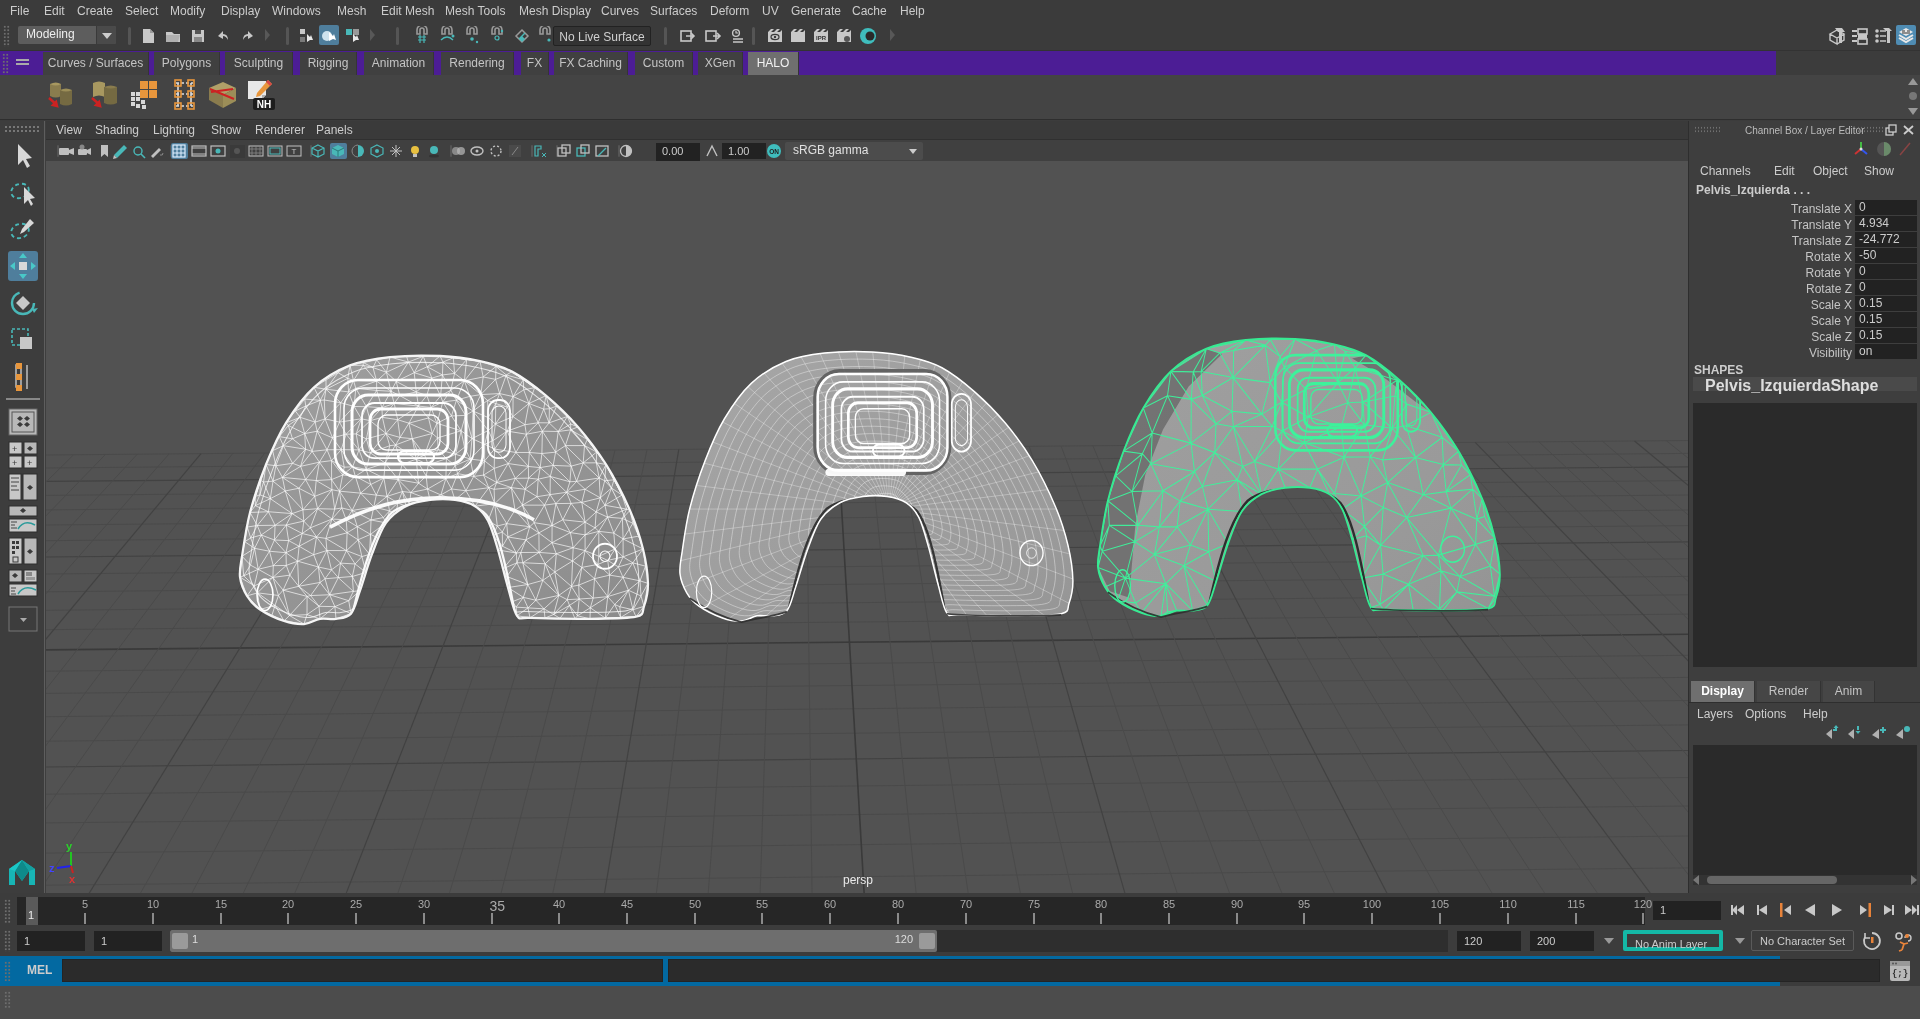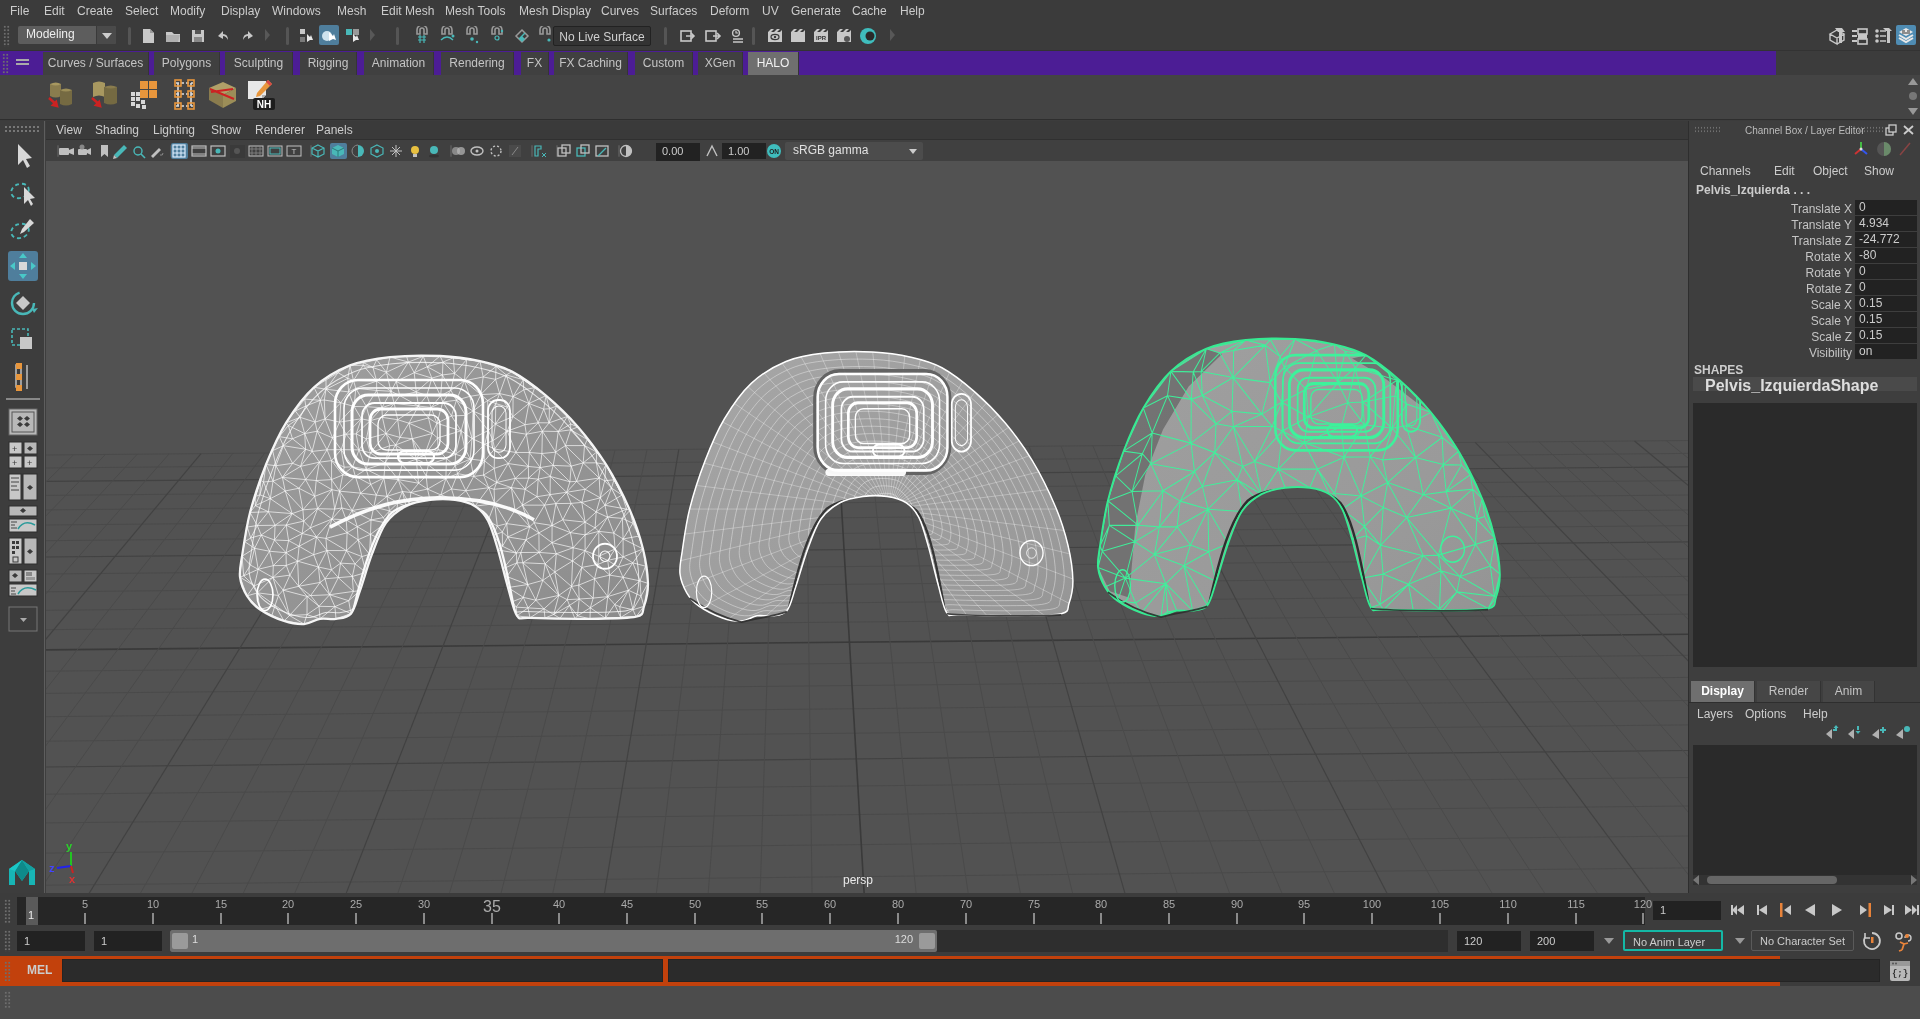--- a/index.html
+++ b/index.html
@@ -15,21 +15,21 @@
 .vparea{position:absolute;left:44px;top:121px;width:1644px;height:772px;background:#3e3e3e;border-left:1px solid #5e5e5e}
 .vpmenus{position:absolute;left:1px;top:0;width:1642px;height:19px;background:#3a3a3a;border-bottom:1px solid #303030}
 .vpmenus span{font-size:12px;color:#cccccc}
 .vpicons{position:absolute;left:1px;top:19px;width:1642px;height:21px;background:#404040}
 .vp3d{position:absolute;left:1px;top:40px;width:1642px;height:732px;background:#525252}
 .rpanel{position:absolute;left:1688px;top:121px;width:232px;height:772px;background:#3e3e3e;border-left:1px solid #2e2e2e}
 .dtab{position:absolute;top:0;height:21px;background:#464646;color:#c4c4c4;font-size:12px;text-align:center;line-height:21px;border-right:1px solid #333}
 .dtab.active{background:#6f6f6f;color:#fff;font-weight:bold}
 .timeline{position:absolute;left:0;top:896px;width:1920px;height:30px;background:#3c3c3c}
 .rangerow{position:absolute;left:0;top:926px;width:1920px;height:30px;background:#3c3c3c}
-.melrow{position:absolute;left:0;top:956px;width:1780px;height:30px;background:#c2410c}
+.melrow{position:absolute;left:0;top:956px;width:1780px;height:30px;background:#0369a1}
 .helprow{position:absolute;left:0;top:986px;width:1920px;height:33px;background:#4c4c4c}
 </style></head><body>
 <div class="menubar">
 <span style="left:10px">File</span>
 <span style="left:44px">Edit</span>
 <span style="left:77px">Create</span>
 <span style="left:125px">Select</span>
 <span style="left:170px">Modify</span>
 <span style="left:221px">Display</span>
 <span style="left:272px">Windows</span>
@@ -754,21 +754,21 @@
 <div style="position:absolute;left:124px;top:43px;font-size:12px;color:#ccc">Object</div>
 <div style="position:absolute;left:175px;top:43px;font-size:12px;color:#ccc">Show</div>
 <div style="position:absolute;left:7px;top:62px;font-size:12px;font-weight:bold;color:#ccc">Pelvis_Izquierda . . .</div>
 <div style="position:absolute;right:68px;top:81px;font-size:12px;color:#c4c4c4">Translate X</div>
 <div style="position:absolute;left:166px;top:79px;width:62px;height:15px;background:#222;color:#ccc;font-size:12px;padding-left:4px;line-height:15px">0</div>
 <div style="position:absolute;right:68px;top:97px;font-size:12px;color:#c4c4c4">Translate Y</div>
 <div style="position:absolute;left:166px;top:95px;width:62px;height:15px;background:#222;color:#ccc;font-size:12px;padding-left:4px;line-height:15px">4.934</div>
 <div style="position:absolute;right:68px;top:113px;font-size:12px;color:#c4c4c4">Translate Z</div>
 <div style="position:absolute;left:166px;top:111px;width:62px;height:15px;background:#222;color:#ccc;font-size:12px;padding-left:4px;line-height:15px">-24.772</div>
 <div style="position:absolute;right:68px;top:129px;font-size:12px;color:#c4c4c4">Rotate X</div>
-<div style="position:absolute;left:166px;top:127px;width:62px;height:15px;background:#222;color:#ccc;font-size:12px;padding-left:4px;line-height:15px">-80</div>
+<div style="position:absolute;left:166px;top:127px;width:62px;height:15px;background:#222;color:#ccc;font-size:12px;padding-left:4px;line-height:15px">-50</div>
 <div style="position:absolute;right:68px;top:145px;font-size:12px;color:#c4c4c4">Rotate Y</div>
 <div style="position:absolute;left:166px;top:143px;width:62px;height:15px;background:#222;color:#ccc;font-size:12px;padding-left:4px;line-height:15px">0</div>
 <div style="position:absolute;right:68px;top:161px;font-size:12px;color:#c4c4c4">Rotate Z</div>
 <div style="position:absolute;left:166px;top:159px;width:62px;height:15px;background:#222;color:#ccc;font-size:12px;padding-left:4px;line-height:15px">0</div>
 <div style="position:absolute;right:68px;top:177px;font-size:12px;color:#c4c4c4">Scale X</div>
 <div style="position:absolute;left:166px;top:175px;width:62px;height:15px;background:#222;color:#ccc;font-size:12px;padding-left:4px;line-height:15px">0.15</div>
 <div style="position:absolute;right:68px;top:193px;font-size:12px;color:#c4c4c4">Scale Y</div>
 <div style="position:absolute;left:166px;top:191px;width:62px;height:15px;background:#222;color:#ccc;font-size:12px;padding-left:4px;line-height:15px">0.15</div>
 <div style="position:absolute;right:68px;top:209px;font-size:12px;color:#c4c4c4">Scale Z</div>
 <div style="position:absolute;left:166px;top:207px;width:62px;height:15px;background:#222;color:#ccc;font-size:12px;padding-left:4px;line-height:15px">0.15</div>
@@ -821,21 +821,21 @@
 <div style="position:absolute;left:123px;top:1px;width:26px;text-align:center;font-size:11px;color:#aaa">10</div>
 <div style="position:absolute;left:203px;top:16px;width:2px;height:11px;background:#8a8a8a"></div>
 <div style="position:absolute;left:191px;top:1px;width:26px;text-align:center;font-size:11px;color:#aaa">15</div>
 <div style="position:absolute;left:270px;top:16px;width:2px;height:11px;background:#8a8a8a"></div>
 <div style="position:absolute;left:258px;top:1px;width:26px;text-align:center;font-size:11px;color:#aaa">20</div>
 <div style="position:absolute;left:338px;top:16px;width:2px;height:11px;background:#8a8a8a"></div>
 <div style="position:absolute;left:326px;top:1px;width:26px;text-align:center;font-size:11px;color:#aaa">25</div>
 <div style="position:absolute;left:406px;top:16px;width:2px;height:11px;background:#8a8a8a"></div>
 <div style="position:absolute;left:394px;top:1px;width:26px;text-align:center;font-size:11px;color:#aaa">30</div>
 <div style="position:absolute;left:474px;top:16px;width:2px;height:11px;background:#8a8a8a"></div>
-<div style="position:absolute;left:462px;top:1px;width:26px;text-align:center;font-size:16px;color:#aaa">35</div>
+<div style="position:absolute;left:462px;top:1px;width:26px;text-align:right;font-size:14px;color:#aaa">35</div>
 <div style="position:absolute;left:541px;top:16px;width:2px;height:11px;background:#8a8a8a"></div>
 <div style="position:absolute;left:529px;top:1px;width:26px;text-align:center;font-size:11px;color:#aaa">40</div>
 <div style="position:absolute;left:609px;top:16px;width:2px;height:11px;background:#8a8a8a"></div>
 <div style="position:absolute;left:597px;top:1px;width:26px;text-align:center;font-size:11px;color:#aaa">45</div>
 <div style="position:absolute;left:677px;top:16px;width:2px;height:11px;background:#8a8a8a"></div>
 <div style="position:absolute;left:665px;top:1px;width:26px;text-align:center;font-size:11px;color:#aaa">50</div>
 <div style="position:absolute;left:744px;top:16px;width:2px;height:11px;background:#8a8a8a"></div>
 <div style="position:absolute;left:732px;top:1px;width:26px;text-align:center;font-size:11px;color:#aaa">55</div>
 <div style="position:absolute;left:812px;top:16px;width:2px;height:11px;background:#8a8a8a"></div>
 <div style="position:absolute;left:800px;top:1px;width:26px;text-align:center;font-size:11px;color:#aaa">60</div>
@@ -907,21 +907,21 @@
 <div style="position:absolute;left:0;top:0;width:767px;height:22px;background:#6e6e6e;border-radius:2px">
 <div style="position:absolute;left:2px;top:3px;width:16px;height:16px;background:#9a9a9a;border-radius:2px"></div>
 <span style="position:absolute;left:22px;top:3px;font-size:11px;color:#ddd">1</span>
 <span style="position:absolute;right:24px;top:3px;font-size:11px;color:#ddd">120</span>
 <div style="position:absolute;right:2px;top:3px;width:16px;height:16px;background:#9a9a9a;border-radius:2px"></div>
 </div>
     </div>
 <div style="position:absolute;left:1457px;top:5px;width:64px;height:20px;background:#222;color:#ccc;font-size:11px;line-height:20px;padding-left:7px">120</div>
 <div style="position:absolute;left:1530px;top:5px;width:64px;height:20px;background:#222;color:#ccc;font-size:11px;line-height:20px;padding-left:7px">200</div>
 <div style="position:absolute;left:1604px;top:12px;width:0;height:0;border-top:6px solid #999;border-left:5px solid transparent;border-right:5px solid transparent"></div>
-<div style="position:absolute;left:1623px;top:4px;width:100px;height:21px;border:2px solid #14b8a6;border-radius:2px;color:#ccc;font-size:11px;line-height:20px;padding-left:8px">No Anim Layer</div>
+<div style="position:absolute;left:1623px;top:4px;width:100px;height:21px;border:4px solid #14b8a6;border-radius:2px;color:#ccc;font-size:11px;line-height:20px;padding-left:8px">No Anim Layer</div>
 <div style="position:absolute;left:1735px;top:12px;width:0;height:0;border-top:6px solid #999;border-left:5px solid transparent;border-right:5px solid transparent"></div>
 <div style="position:absolute;left:1751px;top:4px;width:103px;height:21px;border:1px solid #5a5a5a;border-radius:2px;color:#ccc;font-size:11px;line-height:20px;padding-left:8px">No Character Set</div>
 <svg style="position:absolute;left:1862px;top:5px" width="20" height="20" viewBox="0 0 20 20">
       <path d="M10 2 A8 8 0 1 1 3 6" fill="none" stroke="#c8c8c8" stroke-width="1.8"></path>
       <path d="M3 2 v5 h5" fill="none" stroke="#c8c8c8" stroke-width="1.6"></path>
       <rect x="9" y="6" width="2.5" height="6" fill="#e8833a"></rect>
     </svg>
 <svg style="position:absolute;left:1892px;top:4px" width="22" height="22" viewBox="0 0 22 22">
       <circle cx="7" cy="6" r="3" fill="none" stroke="#c8c8c8" stroke-width="1.6"></circle>
       <path d="M13 8 a3 3 0 1 1 3 3" fill="none" stroke="#c8c8c8" stroke-width="1.4"></path>

